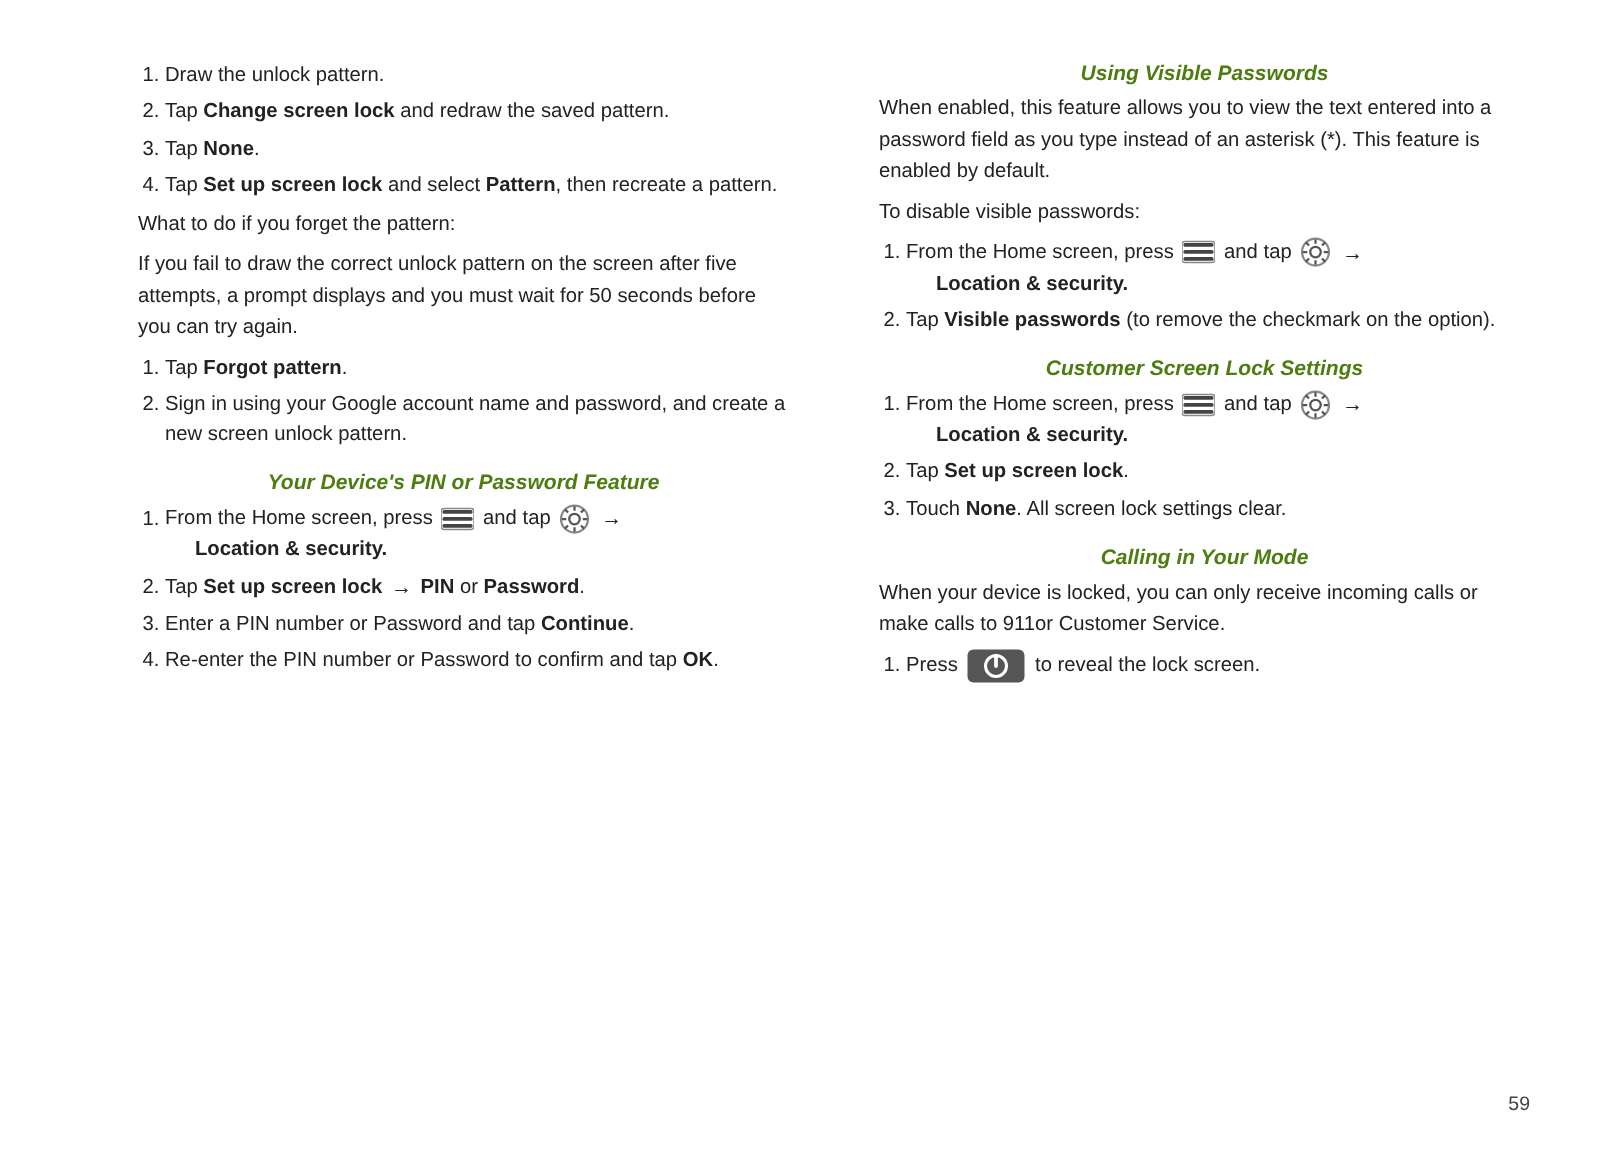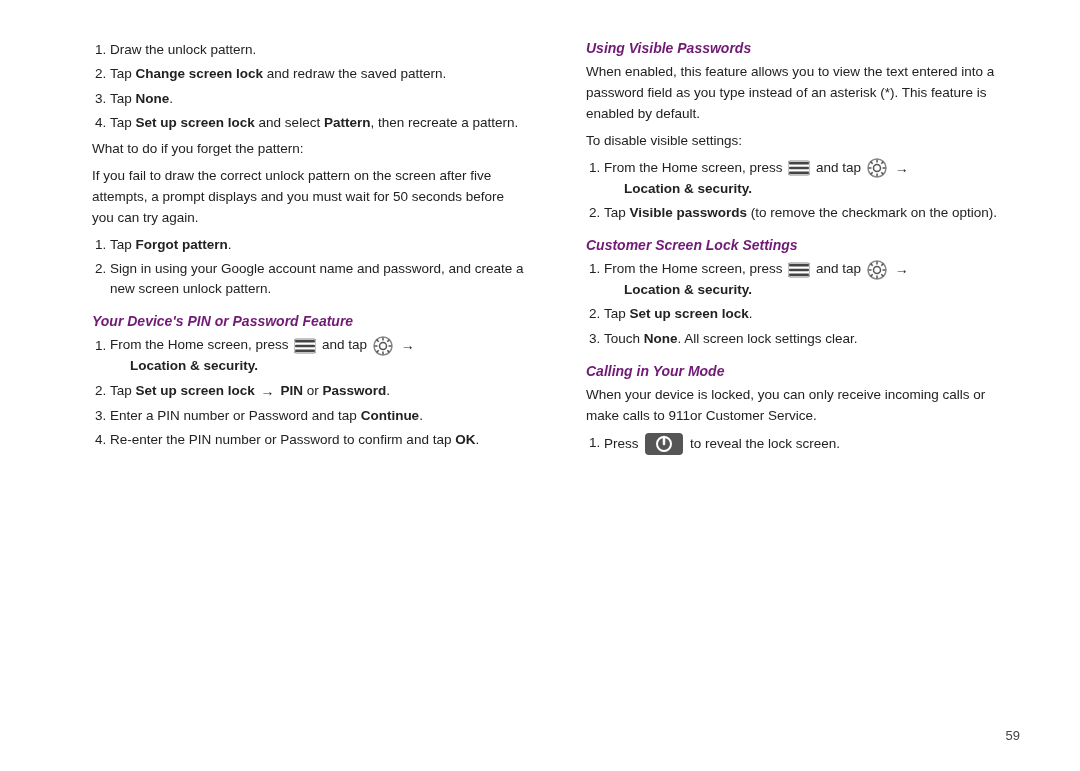--- a/index.html
+++ b/index.html
@@ -29,26 +29,27 @@
     .left-col {
       flex: 1;
       padding-right: 10px;
     }
     .right-col {
       flex: 1;
       padding-left: 10px;
       border-left: none;
     }
     .section-heading {
-      color: #701a75;
+      color: #4d7c0f;
       font-style: italic;
       font-weight: bold;
       font-size: 14px;
       margin-bottom: 6px;
       margin-top: 14px;
+      text-align: center;
     }
     .section-heading:first-child {
       margin-top: 0;
     }
     ol {
       margin-left: 18px;
       margin-bottom: 6px;
     }
     ol li {
       margin-bottom: 4px;
@@ -171,21 +172,21 @@
         <li>Tap <span class="bold">Set up screen lock</span> <span class="arrow">→</span> <span class="bold">PIN</span> or <span class="bold">Password</span>.</li>
         <li>Enter a PIN number or Password and tap <span class="bold">Continue</span>.</li>
         <li>Re-enter the PIN number or Password to confirm and tap <span class="bold">OK</span>.</li>
       </ol>
     </div>
 
     <div class="right-col">
 
       <div class="section-heading">Using Visible Passwords</div>
       <p>When enabled, this feature allows you to view the text entered into a password field as you type instead of an asterisk (*). This feature is enabled by default.</p>
-      <p>To disable visible settings:</p>
+      <p>To disable visible passwords:</p>
       <ol>
         <li>
           From the Home screen, press
           <span class="menu-icon">
             <svg viewBox="0 0 22 16" xmlns="http://www.w3.org/2000/svg">
               <rect x="1" y="2" width="20" height="2.5" rx="1" fill="#444"></rect>
               <rect x="1" y="6.7" width="20" height="2.5" rx="1" fill="#444"></rect>
               <rect x="1" y="11.4" width="20" height="2.5" rx="1" fill="#444"></rect>
               <rect x="0" y="1" width="22" height="14" rx="2" fill="none" stroke="#888" stroke-width="1"></rect>
             </svg>

